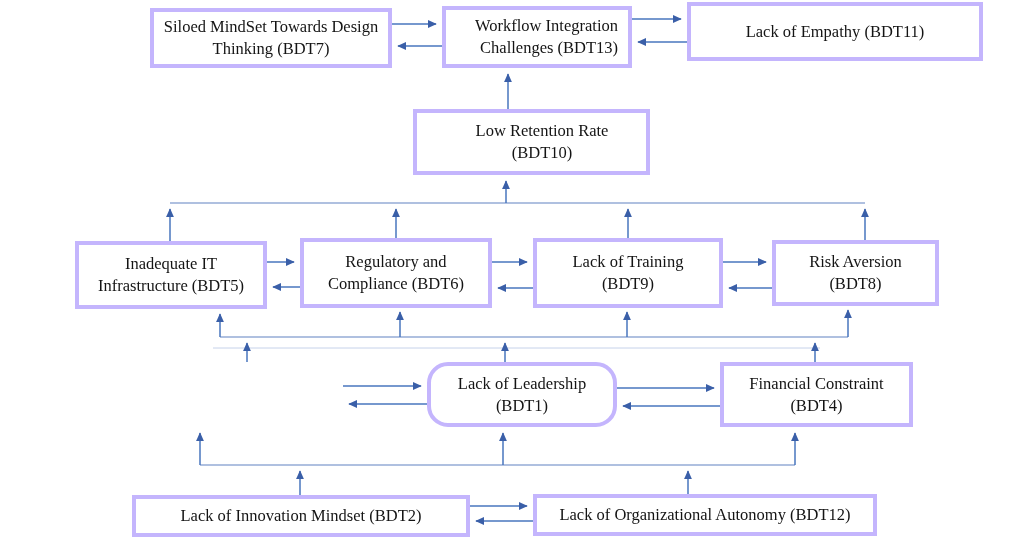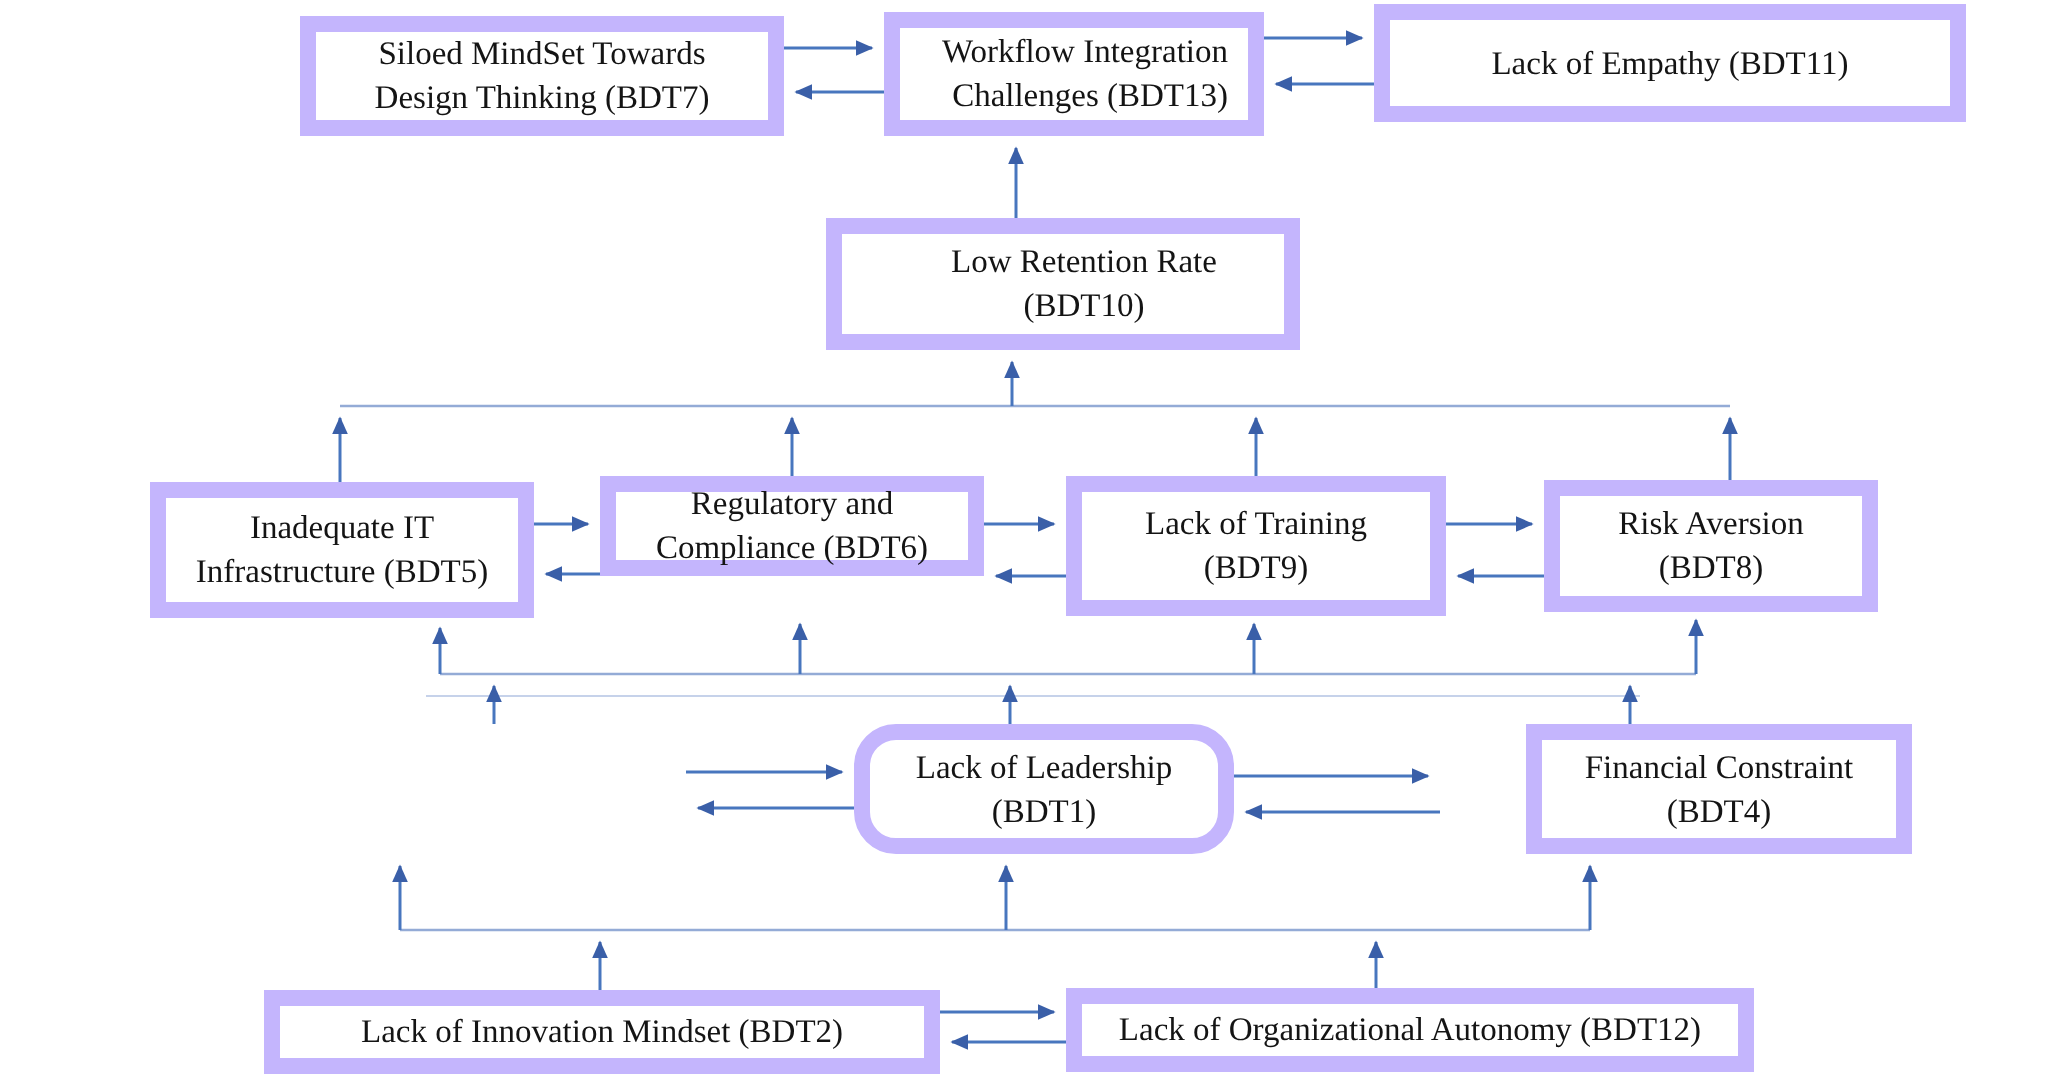--- a/index.html
+++ b/index.html
@@ -7,40 +7,40 @@
     position:relative;
     width:1024px;height:539px;
     background:#ffffff;
     font-family:"Liberation Serif","DejaVu Serif",serif;
     overflow:hidden;
   }
   #connectors{position:absolute;left:0;top:0;width:1024px;height:539px;}
   .node{
     position:absolute;
     box-sizing:border-box;
-    border:8px solid #c4b5fd;
+    border:4px solid #c4b5fd;
     background:#ffffff;
     color:#141414;
     display:flex;align-items:center;justify-content:center;
     text-align:center;
     font-size:16.5px;line-height:1.32;
     padding:2px 10px;
   }
   
   .n-bdt7 {left:150px;top:8px;  width:242px;height:60px;padding:2px 6px;}
   .n-bdt13{left:442px;top:6px;  width:190px;height:62px;text-align:right;}
   .n-bdt11{left:687px;top:2px;  width:296px;height:59px;}
   .n-bdt10{left:413px;top:109px;width:237px;height:66px;padding-left:31px;}
   .n-bdt5 {left:75px; top:241px;width:192px;height:68px;}
-  .n-bdt6 {left:300px;top:238px;width:192px;height:50px;}
+  .n-bdt6 {left:300px;top:238px;width:192px;height:70px;}
   .n-bdt9 {left:533px;top:238px;width:190px;height:70px;padding:2px 18px;text-align:center;}
   .n-bdt8 {left:772px;top:240px;width:167px;height:66px;padding:2px 8px;}
   .n-bdt3 {left:153px;top:362px;width:190px;height:65px;}
   .n-bdt1 {left:427px;top:362px;width:190px;height:65px;padding:2px 16px;border-radius:21px;}
-  .n-bdt4 {left:720px;top:362px;width:193px;height:65px;margin-left:43px;}
+  .n-bdt4 {left:720px;top:362px;width:193px;height:65px;}
   .n-bdt2 {left:132px;top:495px;width:338px;height:42px;}
   .n-bdt12{left:533px;top:494px;width:344px;height:42px;}
   .arrow{stroke:#4876BE;stroke-width:1.5;fill:none;}
   .bus{stroke:#94ABD6;stroke-width:1.3;fill:none;}
   .faint{stroke:#C6D2EA;stroke-width:1;fill:none;}
 </style>
 </head>
 <body>
 
 <div id="stage">

